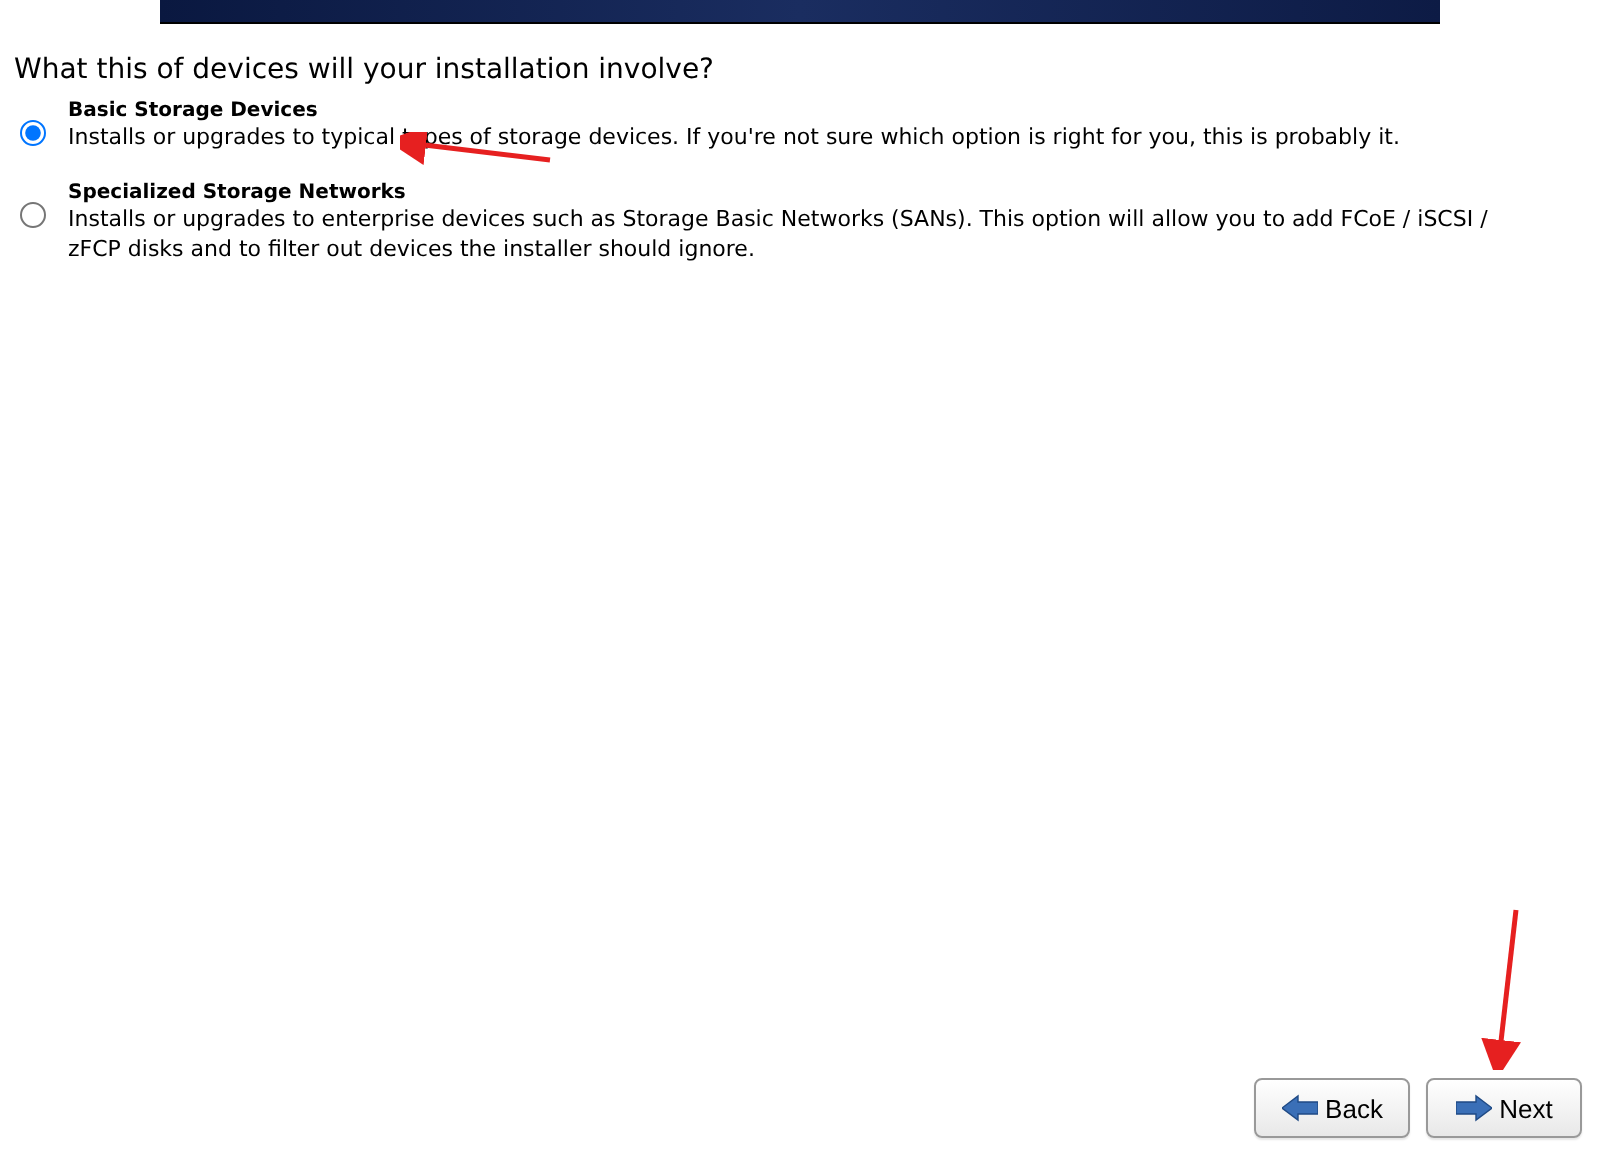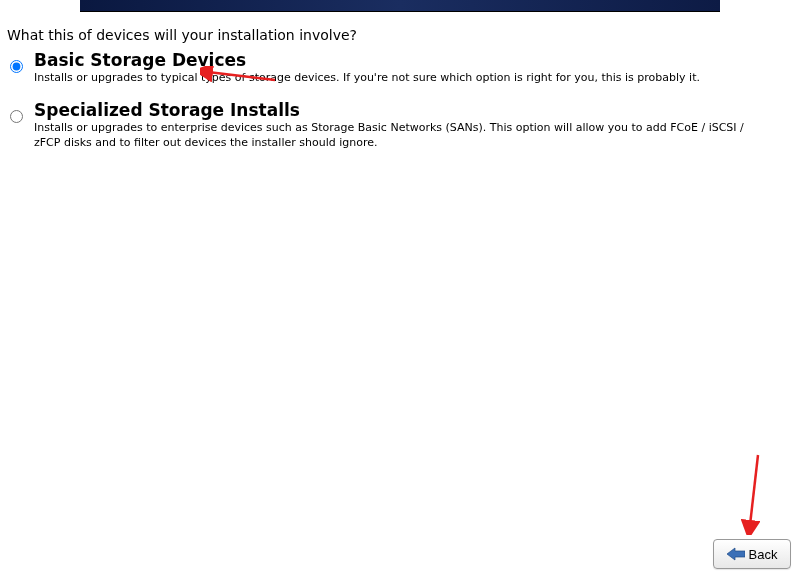--- a/index.html
+++ b/index.html
@@ -52,21 +52,21 @@
       width: 13px;
       height: 13px;
       cursor: pointer;
     }
     .option-text {
       padding-left: 6px;
       padding-right: 20px;
     }
     .option-title {
       font-weight: bold;
-      font-size: 17px;
+      font-size: 10px;
       color: #000;
       margin-bottom: 1px;
     }
     .option-desc {
       font-size: 11px;
       color: #000;
       line-height: 1.35;
     }
     .annotation-arrow-1 {
       position: absolute;
@@ -132,21 +132,21 @@
       <div class="option-title">Basic Storage Devices</div>
       <div class="option-desc">Installs or upgrades to typical types of storage devices.  If you're not sure which option is right for you, this is probably it.</div>
     </div>
   </label>
 
   <label class="option-row">
     <div class="radio-wrapper">
       <input type="radio" name="storage" style="">
     </div>
     <div class="option-text">
-      <div class="option-title">Specialized Storage Installs</div>
+      <div class="option-title">Specialized Storage Networks</div>
       <div class="option-desc">Installs or upgrades to enterprise devices such as Storage Basic Networks (SANs). This option will allow you to add FCoE / iSCSI / zFCP disks and to filter out devices the installer should ignore.</div>
     </div>
   </label>
 </div>
 
 <svg class="annotation-arrow-1" viewBox="0 0 80 18">
   <defs>
     <marker id="ah1" markerWidth="8" markerHeight="8" refX="2" refY="4" orient="auto">
       <polygon points="0,0 8,4 0,8" fill="#e62020"></polygon>
     </marker>
@@ -163,13 +163,19 @@
   <line x1="18" y1="5" x2="10" y2="75" stroke="#e62020" stroke-width="2.5" marker-end="url(#ah2)"></line>
 </svg>
 
 <div class="footer-buttons">
   <button class="btn">
     <svg class="arrow-icon-left" viewBox="0 0 18 14">
       <polygon points="0,7 8,1 8,4 18,4 18,10 8,10 8,13" fill="#3a6fb7" stroke="#1f4a85" stroke-width="0.7"></polygon>
     </svg>
     <span>Back</span>
   </button>
+  <button class="btn">
+    <svg class="arrow-icon-right" viewBox="0 0 18 14">
+      <polygon points="18,7 10,1 10,4 0,4 0,10 10,10 10,13" fill="#3a6fb7" stroke="#1f4a85" stroke-width="0.7"></polygon>
+    </svg>
+    <span>Next</span>
+  </button>
 </div>
 
 </body></html>

